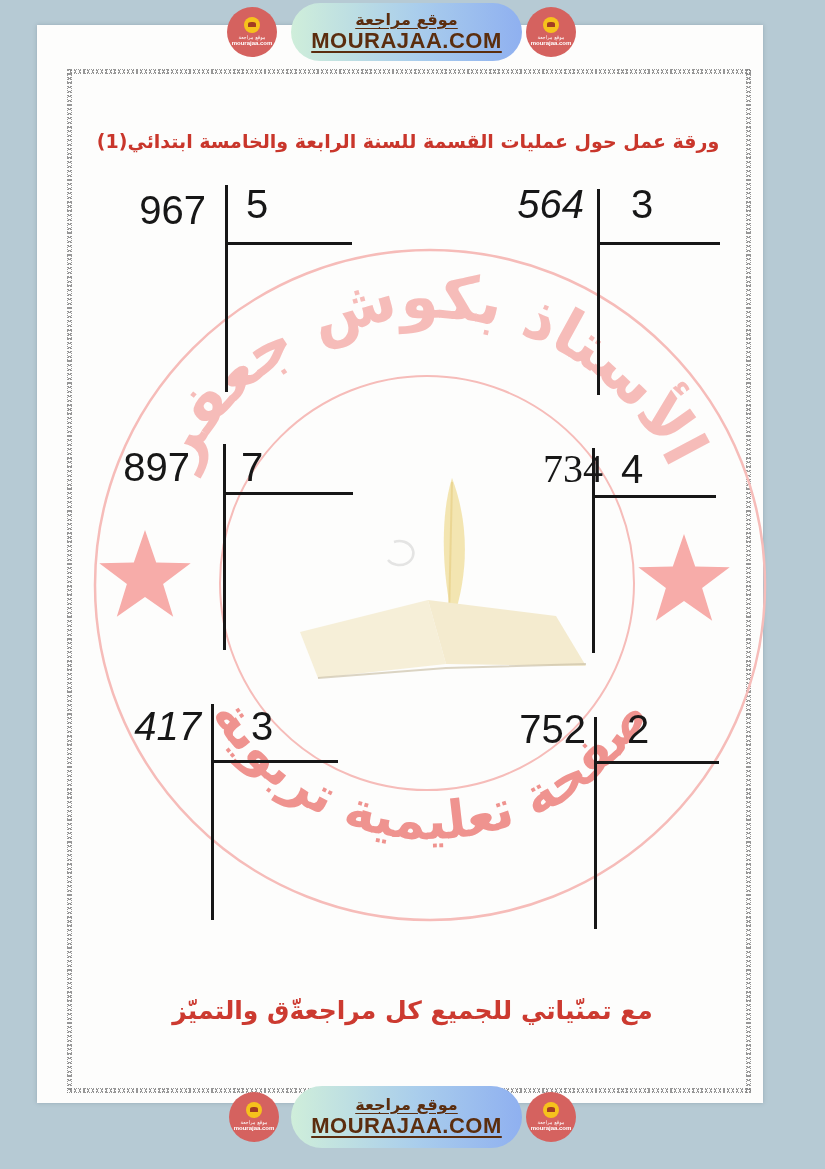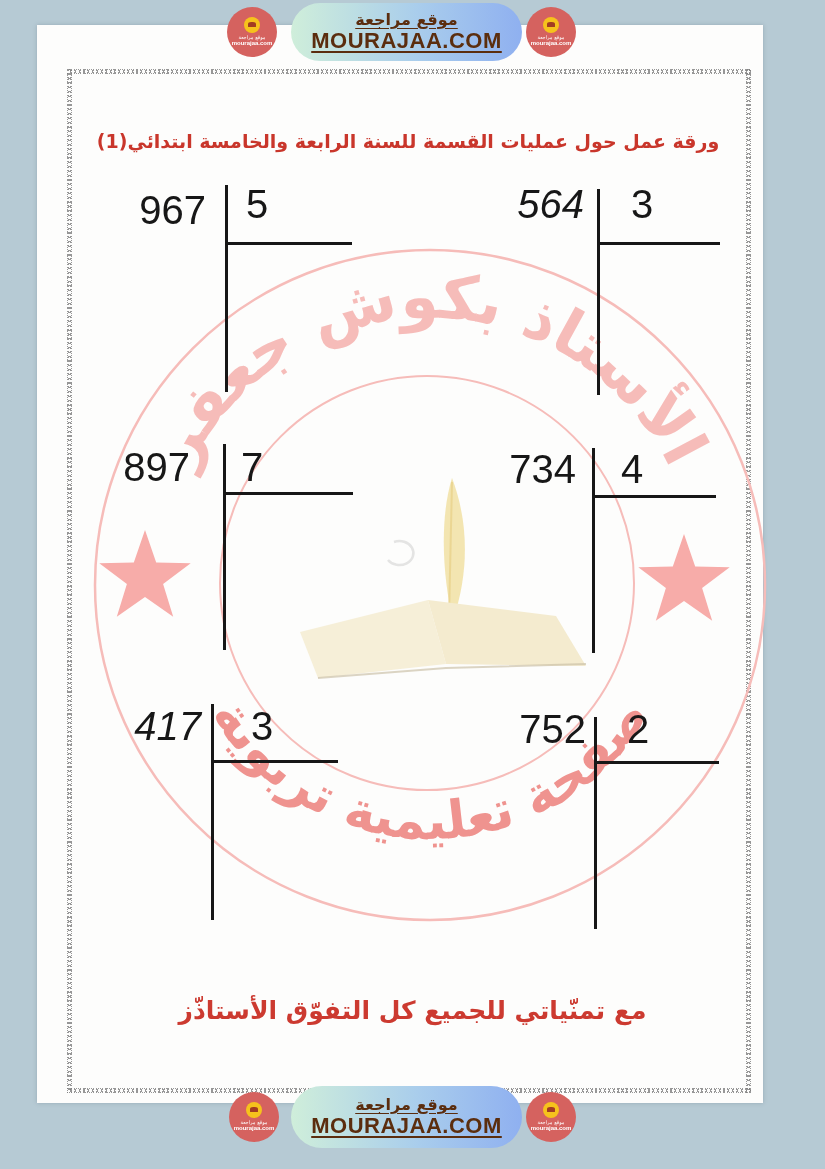--- a/index.html
+++ b/index.html
@@ -61,21 +61,21 @@
   .dividend{width:130px;text-align:right;}
   .vline{width:2.5px;background:var(--digit-black);z-index:19;}
   .hline{height:2.5px;background:var(--digit-black);z-index:19;}
 
   .p1-dividend{left:76px;top:183px;margin-top:7px;}  .p1-vline{left:225px;top:185px;height:207px;}
   .p1-hline{left:226px;top:242px;width:126px;} .p1-divisor{left:246px;top:184px;}
   .p2-dividend{left:454px;top:184px;font-style:italic;} .p2-vline{left:597px;top:189px;height:206px;}
   .p2-hline{left:598px;top:242px;width:122px;} .p2-divisor{left:631px;top:184px;}
   .p3-dividend{left:60px;top:447px;text-align:right;}  .p3-vline{left:223px;top:444px;height:206px;}
   .p3-hline{left:224px;top:492px;width:129px;} .p3-divisor{left:241px;top:447px;}
-  .p4-dividend{left:446px;top:449px;} .p4-vline{left:592px;top:448px;height:205px;}
+  .p4-dividend{left:473px;top:449px;font-family:Liberation Serif, serif;} .p4-vline{left:592px;top:448px;height:205px;}
   .p4-hline{left:593px;top:495px;width:123px;} .p4-divisor{left:621px;top:449px;}
   .p5-dividend{left:71px;top:706px;font-style:italic;}  .p5-vline{left:211px;top:704px;height:216px;}
   .p5-hline{left:212px;top:760px;width:126px;} .p5-divisor{left:251px;top:706px;}
   .p6-dividend{left:456px;top:709px;} .p6-vline{left:594px;top:717px;height:212px;}
   .p6-hline{left:595px;top:761px;width:124px;} .p6-divisor{left:627px;top:709px;}
 
   
   .stamp-svg{left:0;top:0;width:825px;height:1169px;z-index:5;pointer-events:none;}
   .stamp-text{font-family:"DejaVu Sans",sans-serif;font-weight:bold;}
 </style>
@@ -150,21 +150,21 @@
   <div class="abs hline p5-hline"></div>
   <span class="abs num p5-divisor">3</span>
 </div>
 <div>
   <span class="abs num dividend p6-dividend">752</span>
   <div class="abs vline p6-vline"></div>
   <div class="abs hline p6-hline"></div>
   <span class="abs num p6-divisor">2</span>
 </div>
 
-<div class="abs wish">مع تمنّياتي للجميع كل التفوّق الأستاذّز</div>
+<div class="abs wish">مع تمنّياتي للجميع كل مراجعةّق والتميّز</div>
 
 <div class="abs pill pill-header">
   <span class="site-ar">موقع مراجعة</span>
   <span class="site-domain">MOURAJAA.COM</span>
 </div>
 <div class="abs badge badge-h-left">
   <span class="badge-dot">
       <span class="badge-glyph"></span>
     </span>
   <span class="badge-l1">موقع مراجعة</span>

